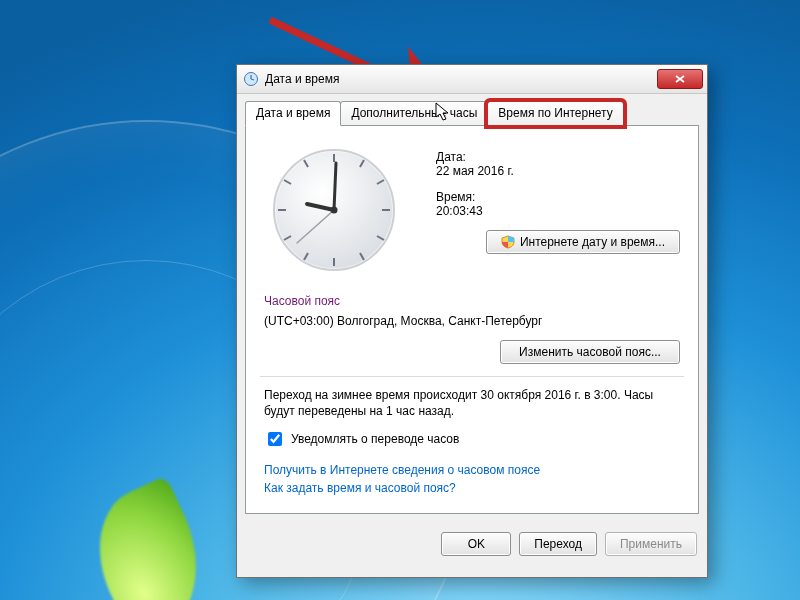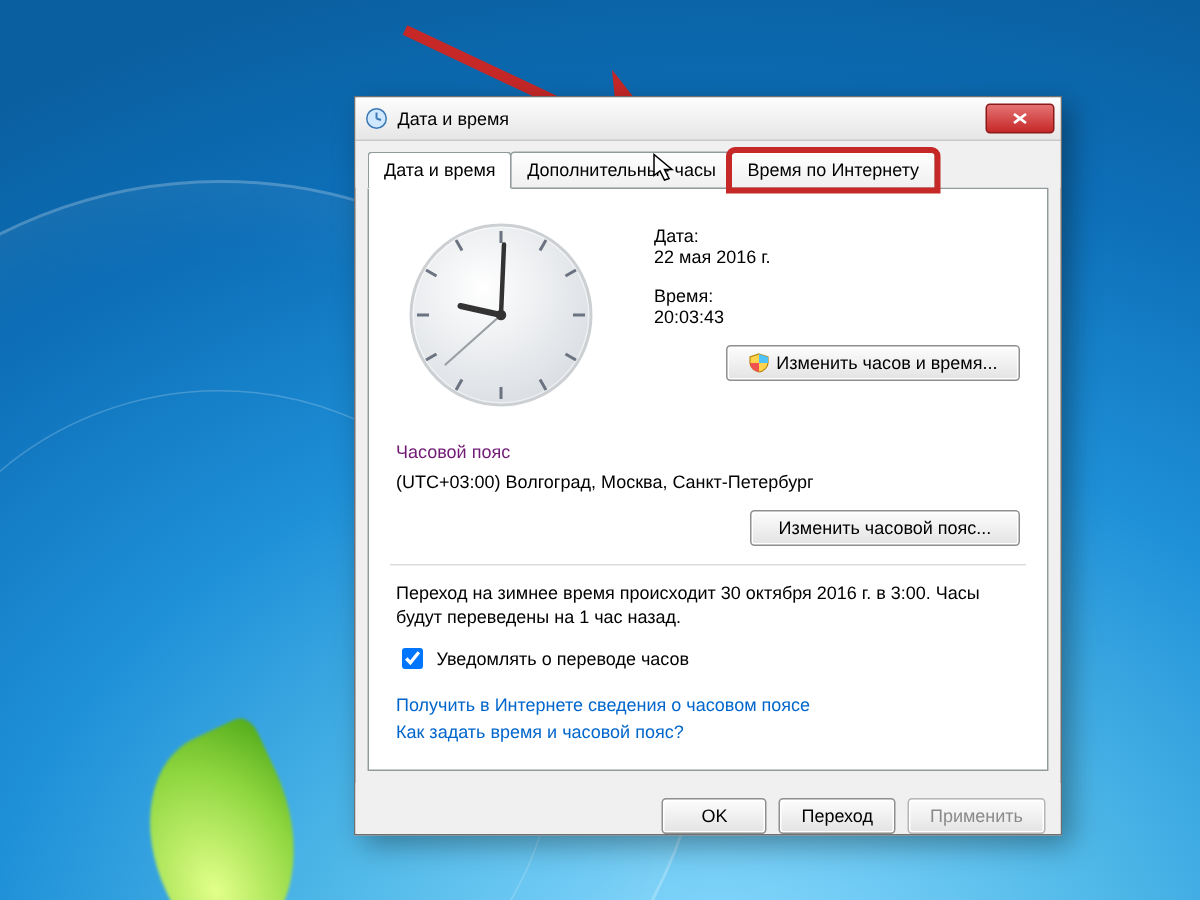--- a/index.html
+++ b/index.html
@@ -29,21 +29,21 @@
 .btn.disabled{color:#8a8a8a;border-color:#b5b5b5;cursor:default}
 .shield{width:14px;height:14px}
 .sect-head{font-size:12px;color:#701a75;margin:14px 0 6px 0}
 .tz{font-size:12px;margin-bottom:12px}
 .right{ text-align:right;margin-top:4px}
 .divider{border-top:1px solid #dcdcdc;margin:12px -4px 10px -4px}
 .dst{font-size:12px;line-height:1.35;margin-bottom:10px}
 .chkrow{display:flex;align-items:center;gap:6px;font-size:12px;margin-bottom:14px}
 .chk{width:14px;height:14px}
 a.link{color:#0066cc;font-size:12px;cursor:pointer;display:inline-block;margin-bottom:4px}
-.footer{display:flex;justify-content:flex-end;gap:8px;padding:10px 10px 0 10px;background:#f0f0f0}
+.footer{display:flex;justify-content:flex-end;gap:8px;padding:10px 10px 21px 10px;background:#f0f0f0}
 </style>
 </head>
 <body>
 
 <div class="desktop">
   <div class="glow"></div>
   <div class="glow2"></div>
   <div class="leaf"></div>
 
   <svg class="arrow" width="240" height="120">
@@ -120,21 +120,21 @@
           <div class="val">22 мая 2016 г.</div>
           <div class="lbl">Время:</div>
           <div class="val">20:03:43</div>
           <div class="right">
             <button class="btn">
               <svg class="shield" viewBox="0 0 14 14">
                   <path d="M7 1 L13 3 V7 C13 10 10 12.5 7 13 C4 12.5 1 10 1 7 V3 Z" fill="#ffd54f" stroke="#b8860b" stroke-width=".8"></path>
                   <path d="M7 1 L13 3 V7 L7 7 Z" fill="#4fc3f7"></path>
                   <path d="M7 7 L7 13 C4 12.5 1 10 1 7 Z" fill="#ef5350"></path>
                 </svg>
-              <span>Изменить часов и время...</span>
+              <span>Интернете дату и время...</span>
             </button>
           </div>
         </div>
       </div>
 
       <div class="sect-head">Часовой пояс</div>
       <div class="tz">(UTC+03:00) Волгоград, Москва, Санкт-Петербург</div>
       <div class="right">
         <button class="btn">Изменить часовой пояс...</button>
       </div>

